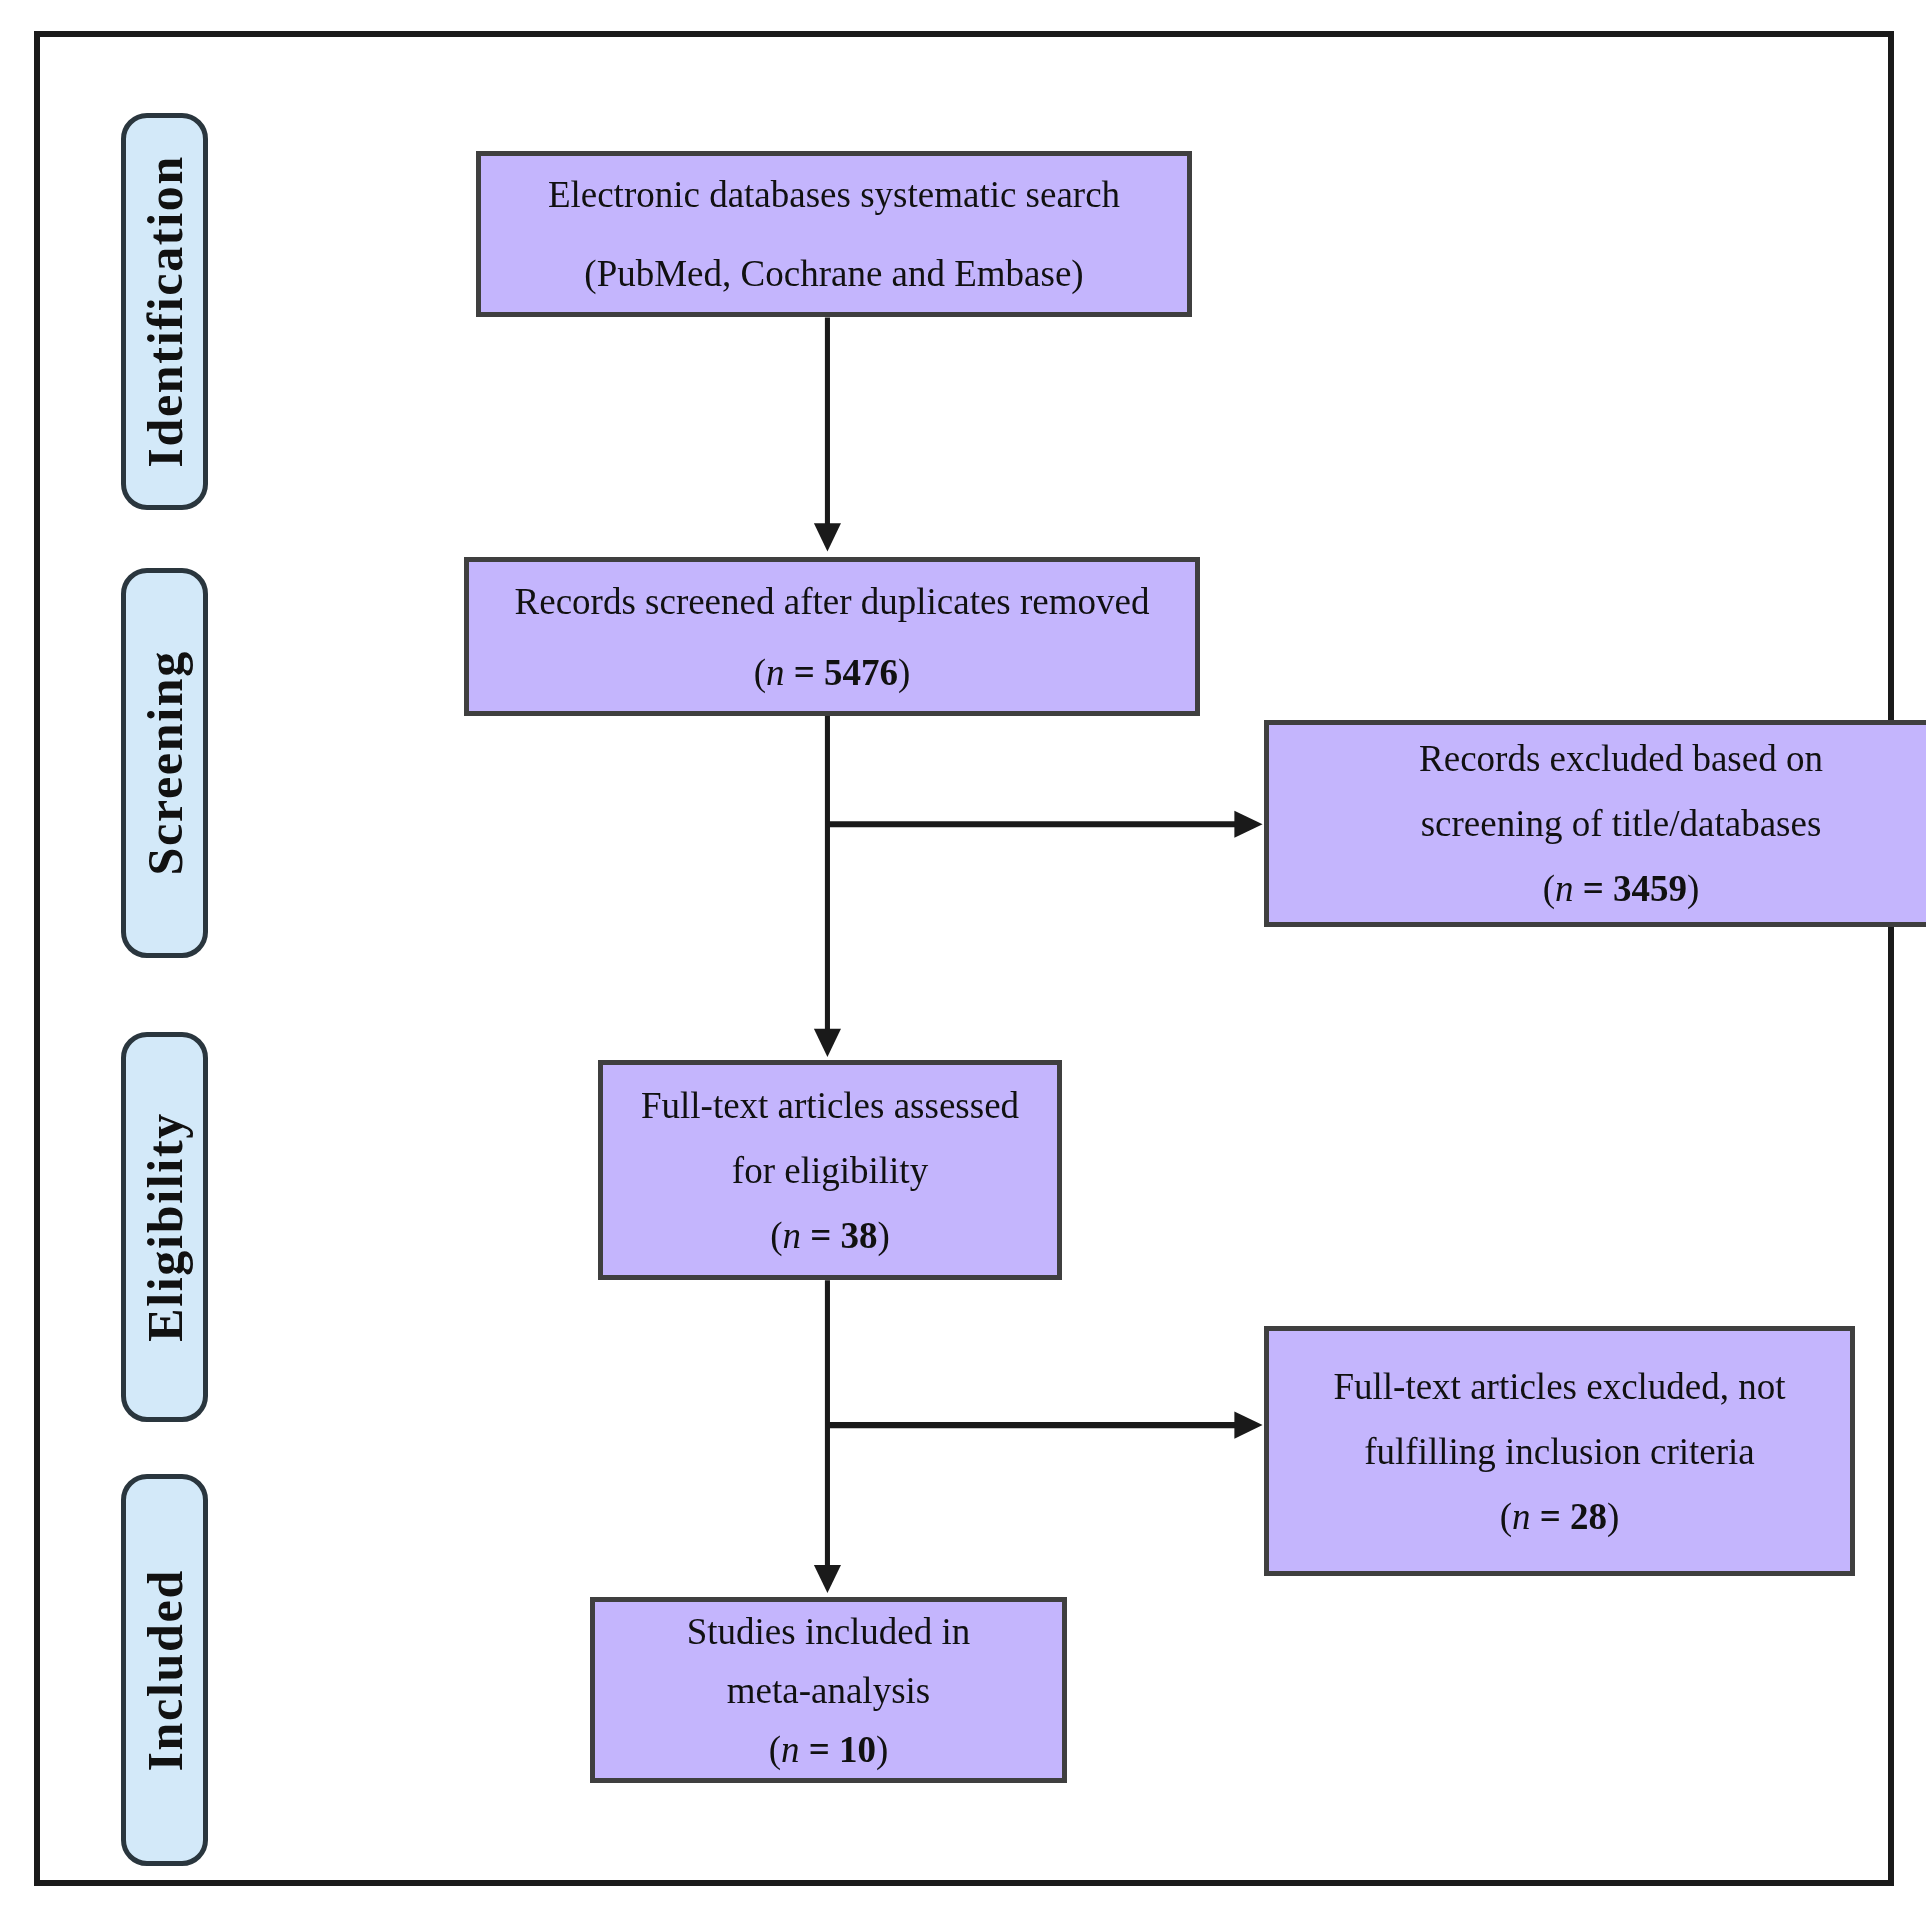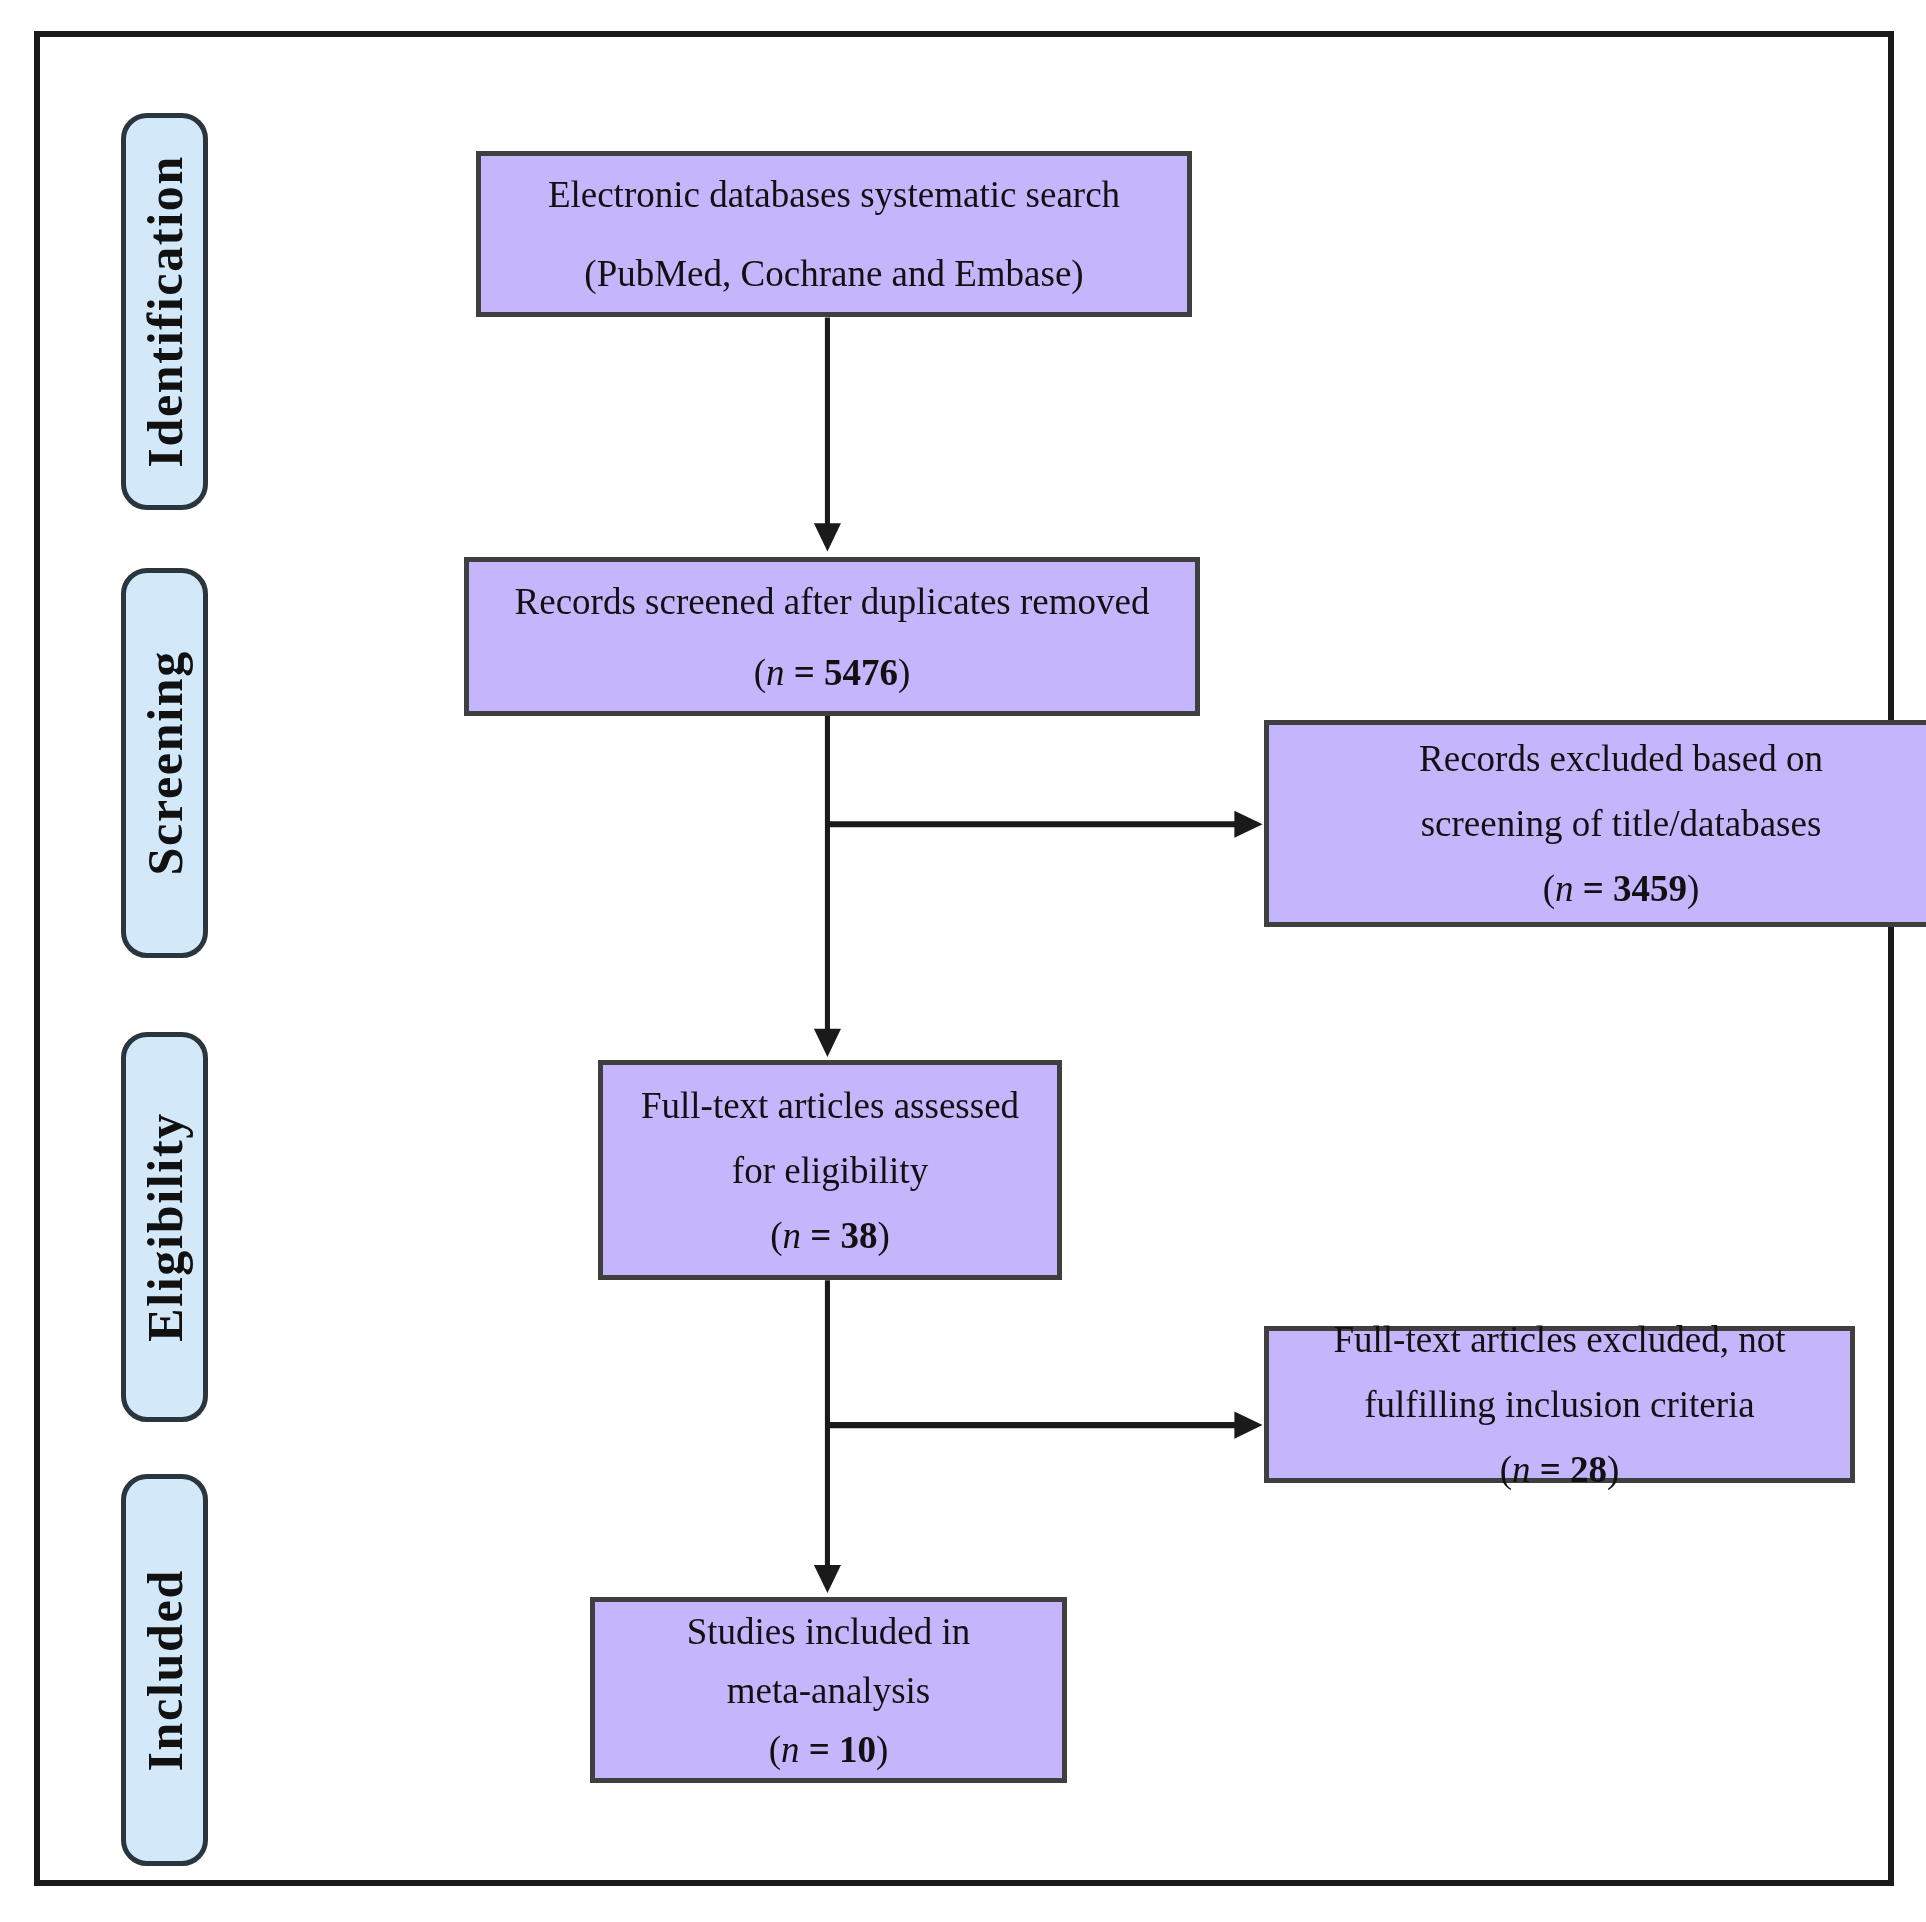--- a/index.html
+++ b/index.html
@@ -97,21 +97,21 @@
     <span class="line">screening of title/databases</span>
     <span class="nline"><span>(</span><i>n</i><b> = </b><b>3459</b><span>)</span></span>
   </div>
 
   <div class="box" style="left:598px;top:1060px;width:464px;height:220px;">
     <span class="line">Full-text articles assessed</span>
     <span class="line">for eligibility</span>
     <span class="nline"><span>(</span><i>n</i><b> = </b><b>38</b><span>)</span></span>
   </div>
 
-  <div class="box" style="left:1264px;top:1326px;width:591px;height:157px;">
+  <div class="box" style="left:1264px;top:1326px;width:591px;height:250px;">
     <span class="line">Full-text articles excluded, not</span>
     <span class="line">fulfilling inclusion criteria</span>
     <span class="nline"><span>(</span><i>n</i><b> = </b><b>28</b><span>)</span></span>
   </div>
 
   <div class="box lh105" style="left:590px;top:1597px;width:477px;height:186px;">
     <span class="line">Studies included in</span>
     <span class="line">meta-analysis</span>
     <span class="nline"><span>(</span><i>n</i><b> = </b><b>10</b><span>)</span></span>
   </div>

